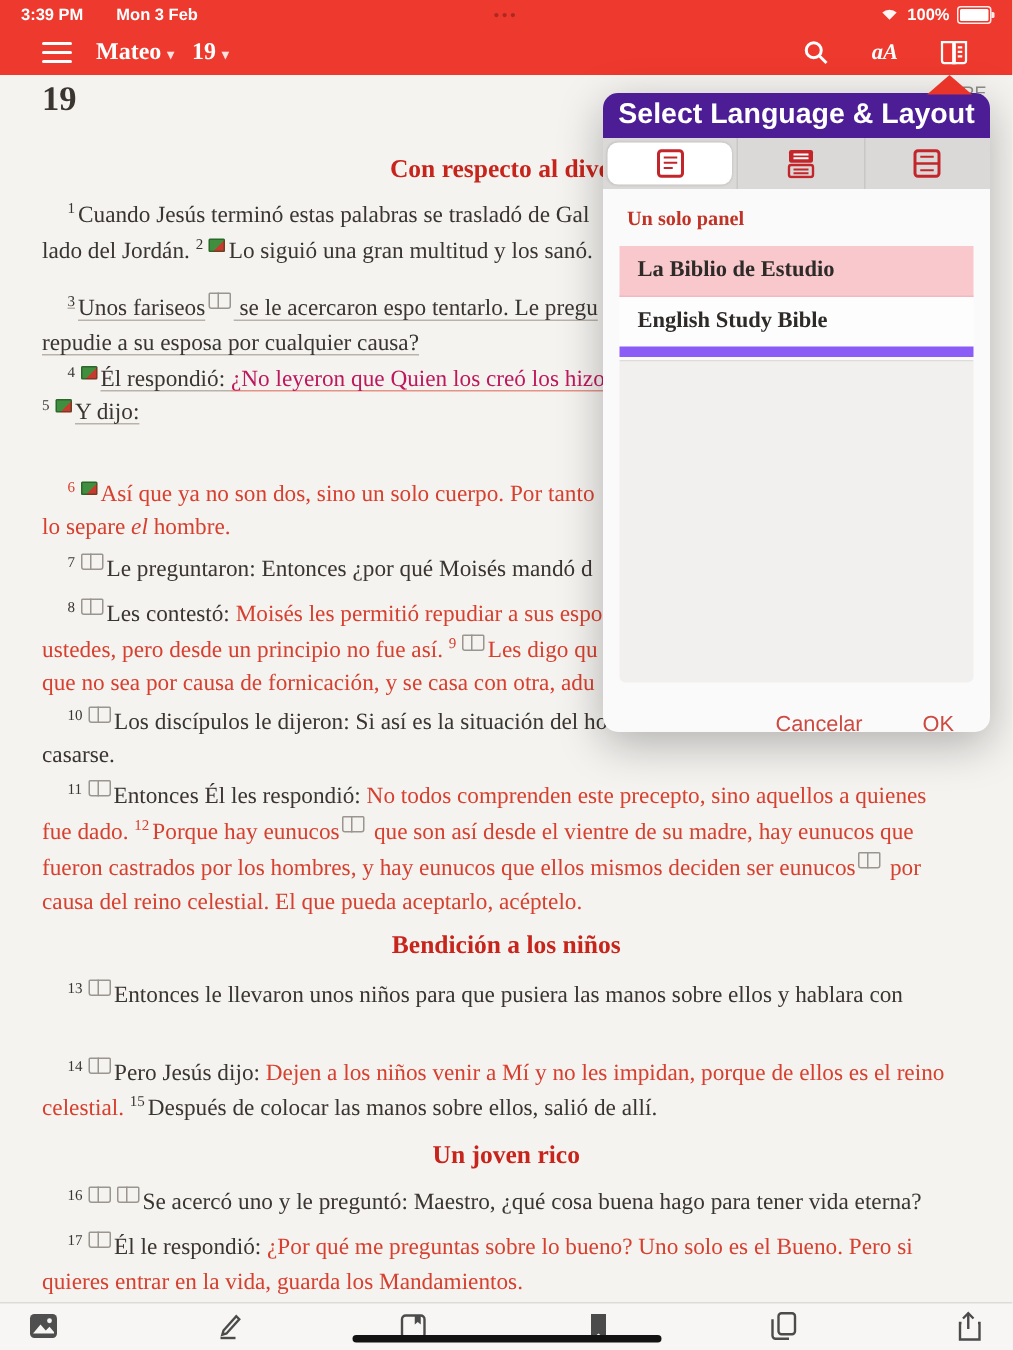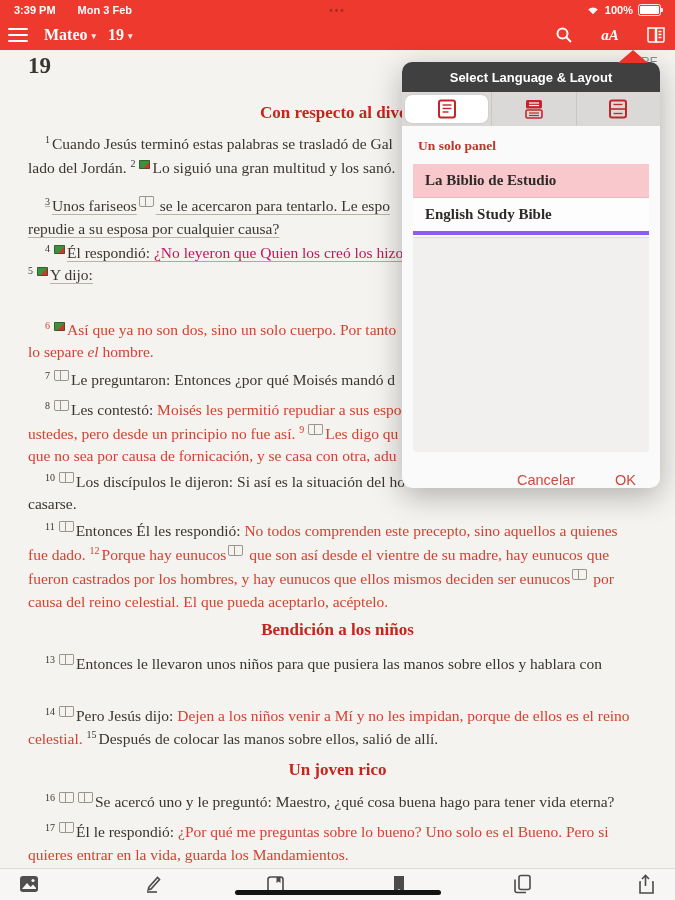--- a/index.html
+++ b/index.html
@@ -12,21 +12,21 @@
              display:flex;align-items:center;justify-content:space-between;padding:0 14px;box-sizing:border-box;z-index:30;}
   .sb-left{display:flex;gap:22px;}
   .sb-dots{position:absolute;left:0;right:0;text-align:center;color:rgba(0,0,0,.28);font-size:10px;letter-spacing:2px;}
   .sb-right{display:flex;align-items:center;gap:5px;z-index:1;}
   .battery{width:21px;height:10px;border:1px solid rgba(255,255,255,.9);border-radius:2.5px;position:relative;}
   .battery:before{content:"";position:absolute;inset:1px;background:#fff;border-radius:1px;}
   .battery:after{content:"";position:absolute;right:-3px;top:2.5px;width:2px;height:4px;background:rgba(255,255,255,.9);border-radius:0 1px 1px 0;}
 
   
   .navbar{position:absolute;left:0;top:20px;width:675px;height:30px;background:#ee392e;color:#fff;
-          display:flex;align-items:center;padding:0 8px;box-sizing:border-box;z-index:30;}
+          display:flex;align-items:center;padding:0 28px;box-sizing:border-box;z-index:30;}
   .hamburger{width:20px;height:14px;display:flex;flex-direction:column;justify-content:space-between;cursor:pointer;margin-right:16px;}
   .hamburger span{display:block;height:2px;background:#fff;border-radius:1px;}
   .nav-title{font-weight:bold;font-size:16px;display:flex;align-items:center;gap:4px;cursor:pointer;}
   .caret{font-size:9px;opacity:.85;position:relative;top:1px;}
   .nav-right{margin-left:auto;display:flex;align-items:center;gap:24px;}
   .nav-ico{width:22px;height:22px;display:flex;align-items:center;justify-content:center;cursor:pointer;}
   .aA{font-family:"Liberation Serif",serif;font-size:15px;font-weight:bold;font-style:italic;color:#fff;}
 
   
   .content{position:absolute;left:0;top:0;width:675px;height:900px;z-index:1;}
@@ -47,29 +47,29 @@
              border:1px solid #9a958e;border-top:1px solid #9a958e;border-radius:1px 1px 2px 2px;background:#f4f3f0;cursor:pointer;}
   .icon-book:before{content:"";position:absolute;left:5px;top:-1px;bottom:-1px;width:1px;background:#9a958e;}
   .icon-note{display:inline-block;width:11px;height:9px;margin:0 2px;position:relative;top:-4px;border-radius:1px;cursor:pointer;
              background:linear-gradient(135deg,#3f8f3f 0 60%,#c93a2e 60% 100%);box-shadow:inset 0 0 0 1px rgba(30,70,30,.55);}
 
   
   .popup{position:absolute;left:402px;top:62px;width:258px;height:426px;background:#fafafa;border-radius:10px;
          box-shadow:0 8px 30px rgba(0,0,0,.28);z-index:40;font-family:"Liberation Sans",sans-serif;}
   .popup-caret{position:absolute;left:216px;top:-12px;width:0;height:0;
                border-left:15px solid transparent;border-right:15px solid transparent;border-bottom:13px solid #e93529;}
-  .popup-header{height:30px;background:#404040;border-radius:10px 10px 0 0;color:#fff;font-weight:bold;font-size:13px;
+  .popup-header{height:30px;background:#4c1d95;border-radius:10px 10px 0 0;color:#fff;font-weight:bold;font-size:19px;
                 display:flex;align-items:center;justify-content:center;}
   .tabstrip{height:34px;background:#dbd9d7;display:flex;align-items:stretch;}
   .tab{flex:1;display:flex;align-items:center;justify-content:center;cursor:pointer;}
   .tab + .tab{border-left:1px solid #c9c7c5;}
   .tab.selected{background:#fff;border-radius:7px;margin:3px;border-left:none;box-shadow:0 0 2px rgba(0,0,0,.15);}
   .popup-label{padding:12px 16px 10px;font-family:"Liberation Serif",serif;font-weight:bold;font-size:13.5px;color:#c03427;}
   .opt-row{margin:0 11px;height:33px;line-height:33px;padding-left:12px;font-family:"Liberation Serif",serif;
-           font-weight:bold;font-size:15px;color:#2e2a28;cursor:pointer;background:#fdfdfd;border-bottom:4px solid #8b5cf6;}
+           font-weight:bold;font-size:15px;color:#2e2a28;cursor:pointer;background:#fdfdfd;border-bottom:7px solid #8b5cf6;}
   .opt-row.selected{background:#f8c8cd;border-bottom:1px solid #f0b9bf;}
   .popup-panel{margin:2px 11px 0;height:214px;background:#f1f0ee;border-top:1px solid #dedcda;border-radius:0 0 4px 4px;}
   .popup-footer{height:42px;display:flex;align-items:center;justify-content:flex-end;gap:28px;padding-right:18px;}
   .popup-btn{color:#cc4a41;font-size:14.5px;cursor:pointer;background:none;border:none;font-family:"Liberation Sans",sans-serif;margin-top:13px;}
 
   
   .toolbar{position:absolute;left:0;bottom:0;width:675px;height:32px;background:#f7f6f4;border-top:1px solid #dddbd9;
            display:flex;align-items:flex-start;justify-content:space-between;padding:5px 18px 0;box-sizing:border-box;z-index:30;}
   .tb-ico{width:22px;height:20px;display:flex;align-items:center;justify-content:center;cursor:pointer;}
   .home-indicator{position:absolute;left:50%;transform:translateX(-50%);bottom:5px;width:206px;height:5px;background:#131313;border-radius:3px;z-index:35;}
@@ -127,21 +127,21 @@
     </div>
   </div>
 </div>
 
 <div class="content">
   <span class="line frag" style="left:641px;top:53px;">RE</span>
 <div class="line chapter" style="left: 28px; top: 56px;"><span class="seg-b">19</span></div>
     <div class="line heading center" style="top: 103px;"><span class="seg-h">Con respecto al divor</span></div>
     <div class="line " style="left: 45px; top: 134px;"><sup class="seg-n">1</sup><span class="seg-b">Cuando Jesús terminó estas palabras se trasladó de Gal</span></div>
     <div class="line " style="left: 28px; top: 158px;"><span class="seg-b">lado del Jordán. </span><sup class="seg-n">2</sup><span class="icon-note"></span><span class="seg-b">Lo siguió una gran multitud y los sanó.</span></div>
-    <div class="line " style="left: 45px; top: 196px;"><sup class="seg-nu">3</sup><span class="seg-bu">Unos fariseos</span><span class="icon-book"></span><span class="seg-bu"> se le acercaron para tentarlo. Le espo</span></div>
+    <div class="line " style="left: 45px; top: 196px;"><sup class="seg-nu">3</sup><span class="seg-bu">Unos fariseos</span><span class="icon-book"></span><span class="seg-bu"> se le acercaron espo tentarlo. Le pregu</span></div>
     <div class="line " style="left: 28px; top: 219px;"><span class="seg-bu">repudie a su esposa por cualquier causa?</span></div>
     <div class="line " style="left: 45px; top: 243px;"><sup class="seg-n">4</sup><span class="icon-note"></span><span class="seg-bu">Él respondió: </span><span class="seg-ru">¿No leyeron que Quien los creó los hizo</span></div>
     <div class="line " style="left: 28px; top: 265px;"><sup class="seg-n">5</sup><span class="icon-note"></span><span class="seg-bu">Y dijo:</span></div>
     <div class="line " style="left: 45px; top: 320px;"><sup class="seg-nr">6</sup><span class="icon-note"></span><span class="seg-r">Así que ya no son dos, sino un solo cuerpo. Por tanto</span></div>
     <div class="line " style="left: 28px; top: 342px;"><span class="seg-r">lo separe </span><span class="seg-ri">el</span><span class="seg-r"> hombre.</span></div>
     <div class="line " style="left: 45px; top: 370px;"><sup class="seg-n">7</sup><span class="icon-book"></span><span class="seg-b">Le preguntaron: Entonces ¿por qué Moisés mandó d</span></div>
     <div class="line " style="left: 45px; top: 400px;"><sup class="seg-n">8</sup><span class="icon-book"></span><span class="seg-b">Les contestó: </span><span class="seg-r">Moisés les permitió repudiar a sus espo</span></div>
     <div class="line " style="left: 28px; top: 424px;"><span class="seg-r">ustedes, pero desde un principio no fue así. </span><sup class="seg-nr">9</sup><span class="icon-book"></span><span class="seg-r">Les digo qu</span></div>
     <div class="line " style="left: 28px; top: 446px;"><span class="seg-r">que no sea por causa de fornicación, y se casa con otra, adu</span></div>
     <div class="line " style="left: 45px; top: 472px;"><sup class="seg-n">10</sup><span class="icon-book"></span><span class="seg-b">Los discípulos le dijeron: Si así es la situación del ho</span></div>

